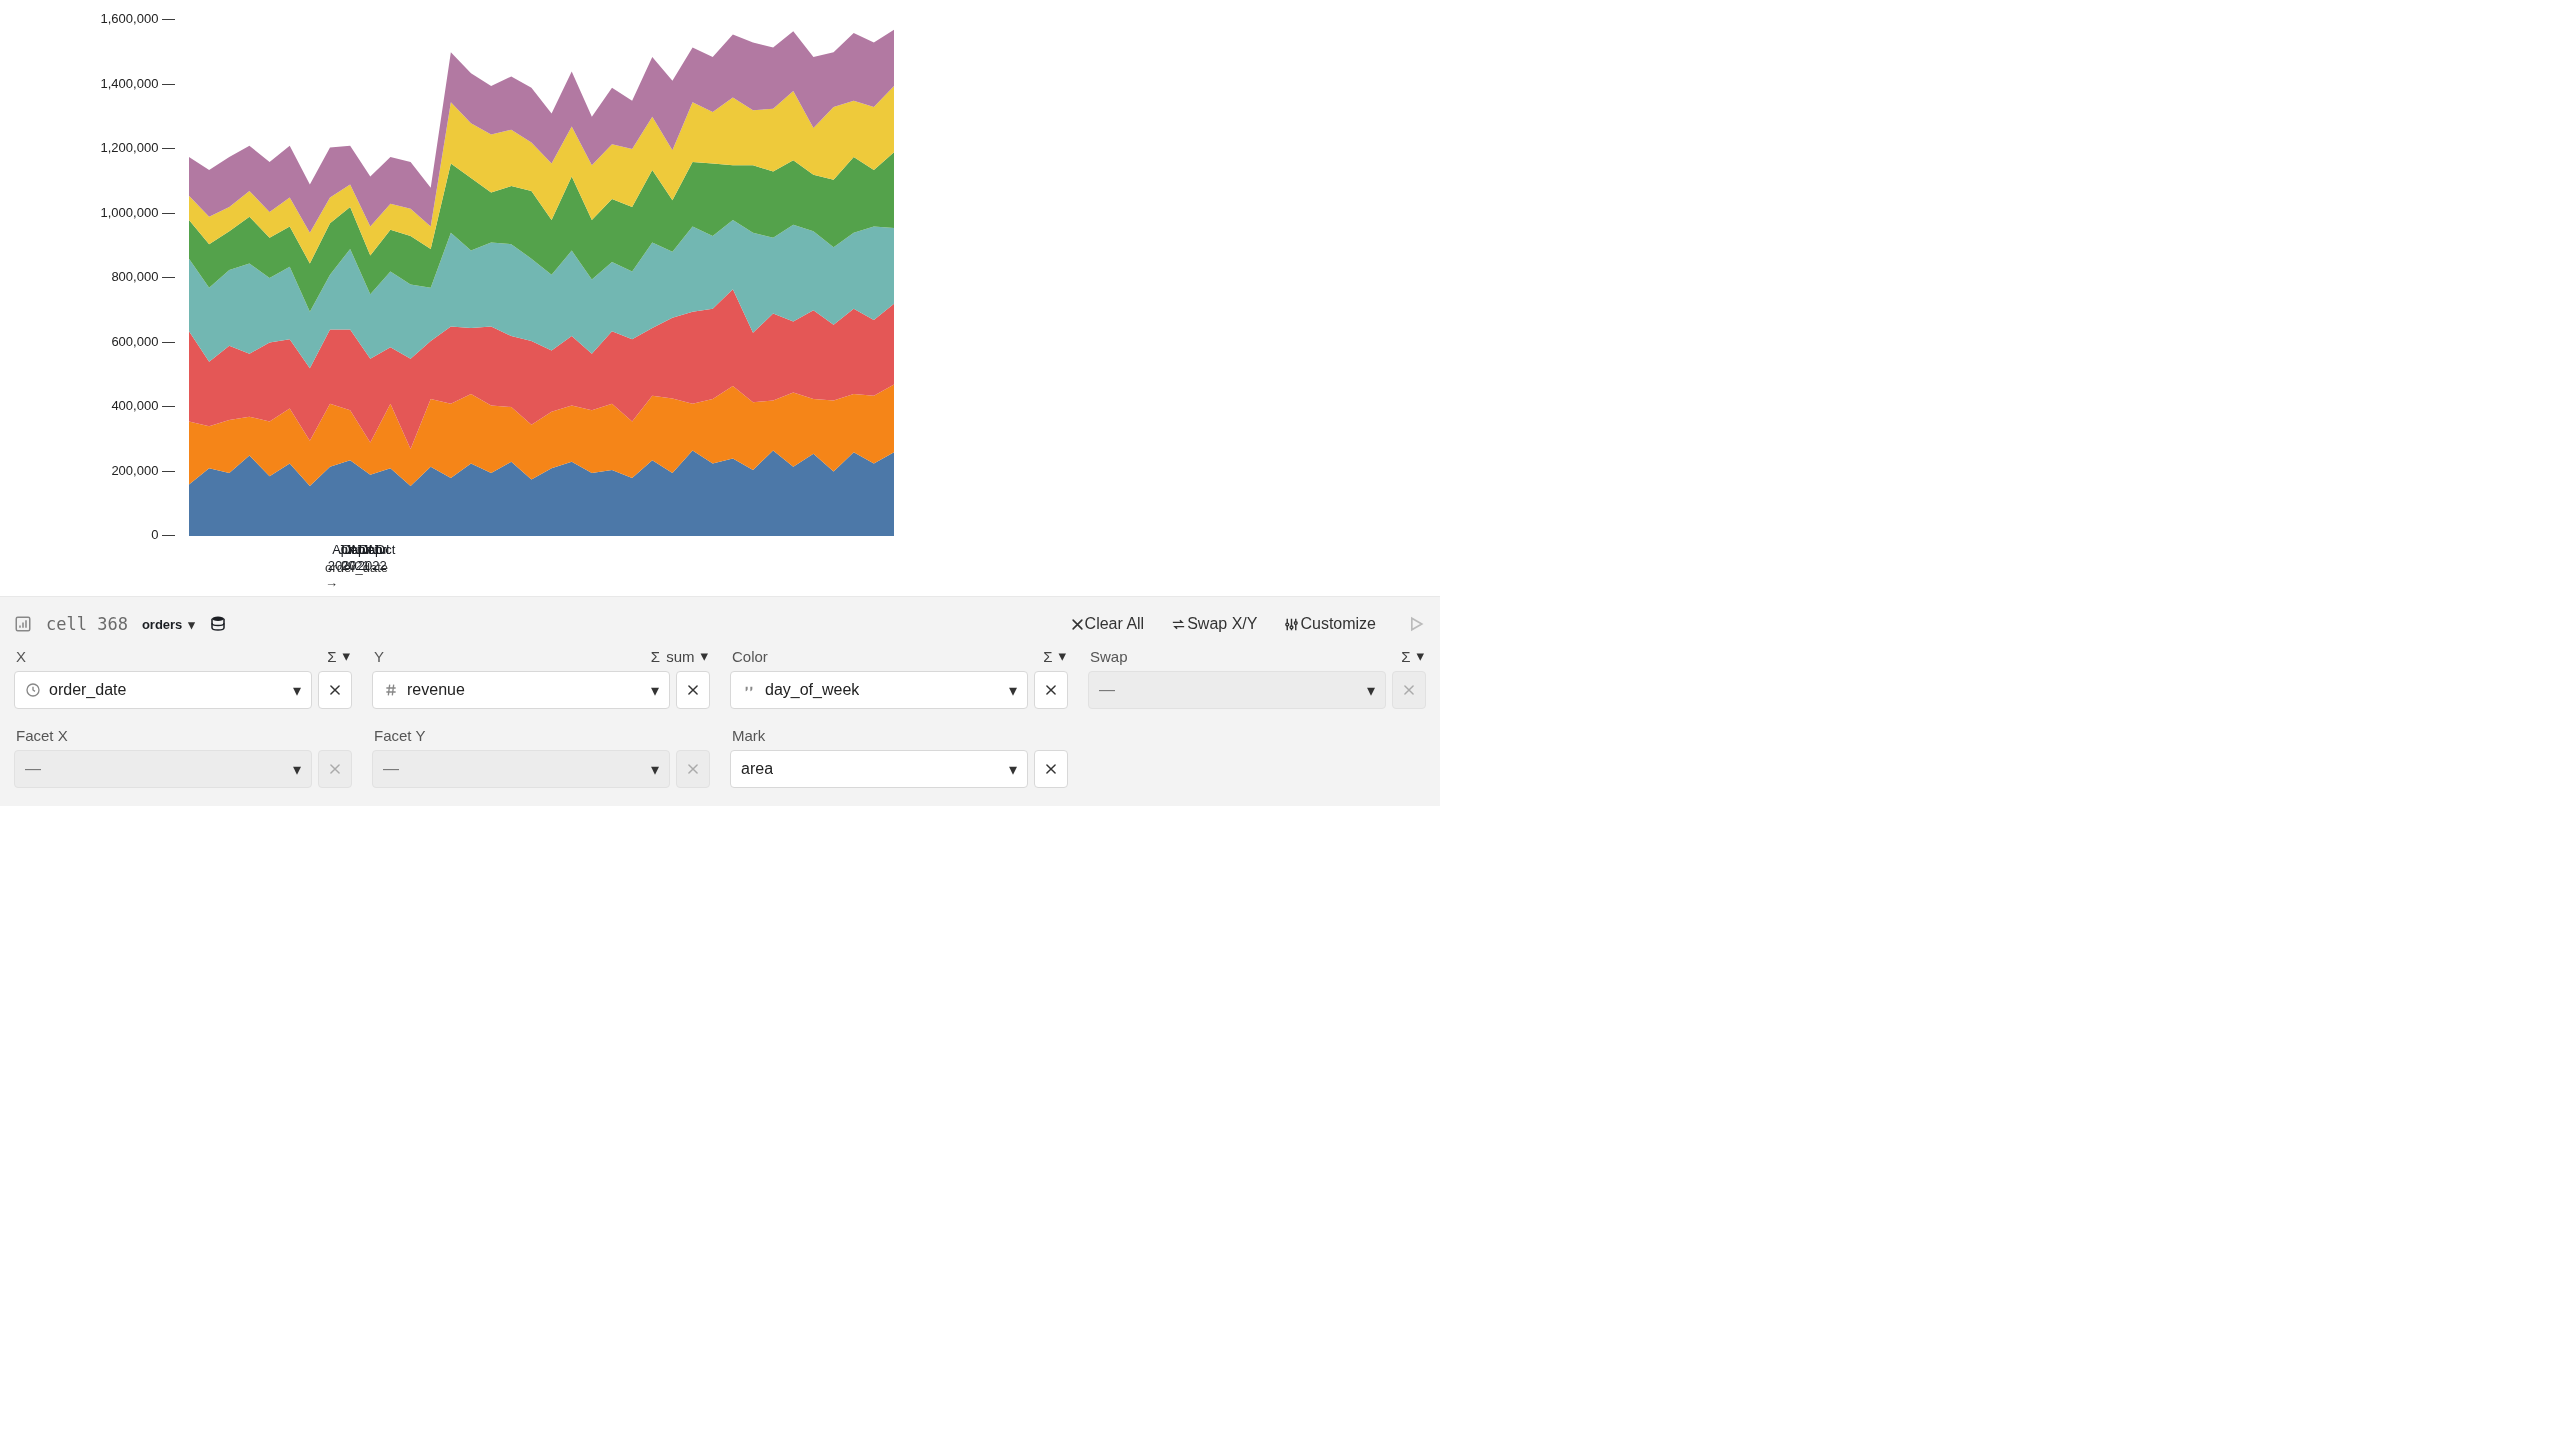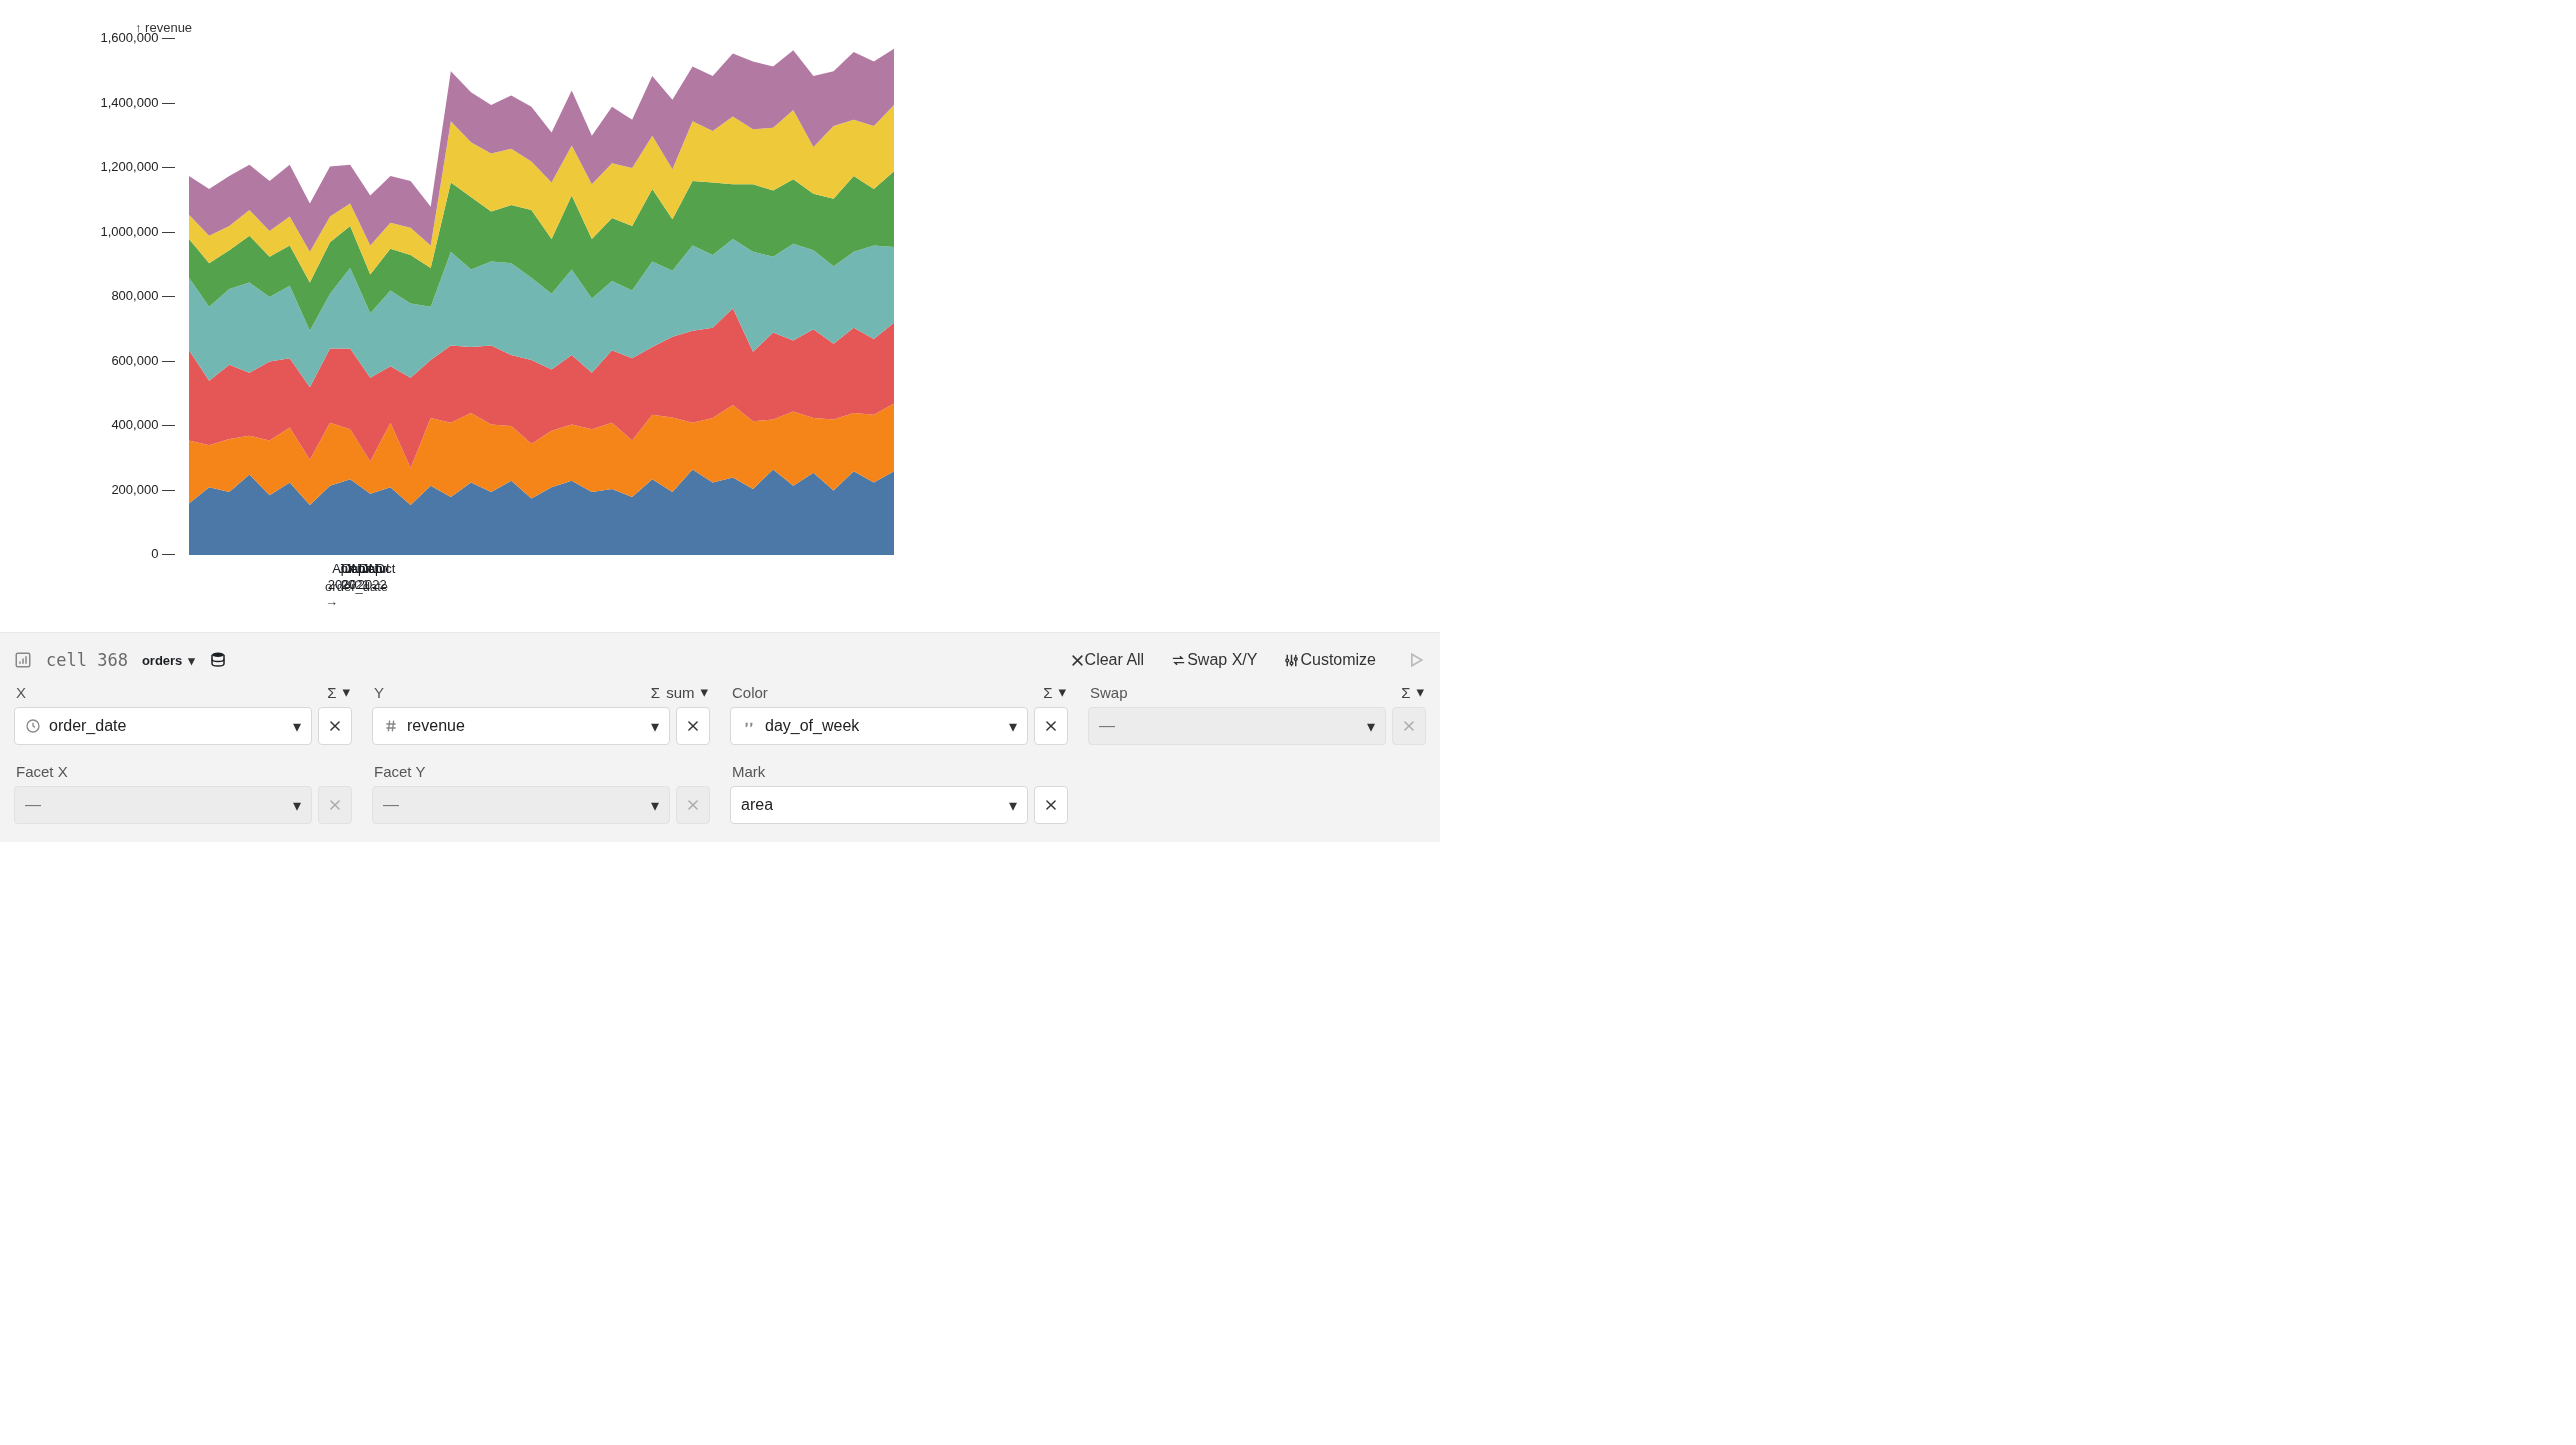--- a/index.html
+++ b/index.html
@@ -46,21 +46,21 @@
     border-left: 7px solid transparent;
     border-right: 7px solid transparent;
     border-top: 11px solid #fff;
     z-index: 1;
   }
   .tooltip .tt-row b { font-weight: 700; }
   .tt-swatch { display:inline-block; width:11px; height:11px; border-radius:2px; vertical-align: middle; margin-left:2px; }
 
   
   .controls {
-    margin-top: 77px;
+    margin-top: 60px;
     background: #f3f3f3;
     border-top: 1px solid #e8e8e8;
     padding: 10px 14px 18px 14px;
   }
   .ctrl-top { display: flex; align-items: center; gap: 14px; padding: 4px 0 10px 0; }
   .cell-id { font-family: ui-monospace, Menlo, Consolas, monospace; font-size: 17px; color: #6a6a6a; }
   .ds-name { font-size: 13px; font-weight: 700; display:flex; align-items:center; gap:6px; cursor:pointer; }
   .spacer { flex: 1; }
   .top-btn { display:flex; align-items:center; gap:0; font-size:16px; color:#333; cursor:pointer; padding:4px 6px; border-radius:4px; }
   .icon { display:inline-flex; }
@@ -85,21 +85,20 @@
   }
   .clear-btn.disabled { background:#ececec; border-color:#e1e1e1; color:#aaa; cursor:default; }
   .caret { color:#333; }
   .play-icon { color:#bbb; }
   .bars-icon { color:#888; }
 </style>
 </head>
 <body>
 
 <div class="chart-wrap">
-  <div class="ylabel">↑ revenue</div>
   <div class="plot-area">
     <div class="yaxis" id="yaxis">
         <div class="ytick" style="top: calc(100% - 9px);">0</div>
         <div class="ytick" style="top: calc(87.5% - 9px);">200,000</div>
         <div class="ytick" style="top: calc(75% - 9px); text-align: right;">400,000</div>
         <div class="ytick" style="top: calc(62.5% - 9px);">600,000</div>
         <div class="ytick" style="top: calc(50% - 9px);">800,000</div>
         <div class="ytick" style="top: calc(37.5% - 9px);">1,000,000</div>
         <div class="ytick" style="top: calc(25% - 9px);">1,200,000</div>
         <div class="ytick" style="top: calc(12.5% - 9px);">1,400,000</div>

